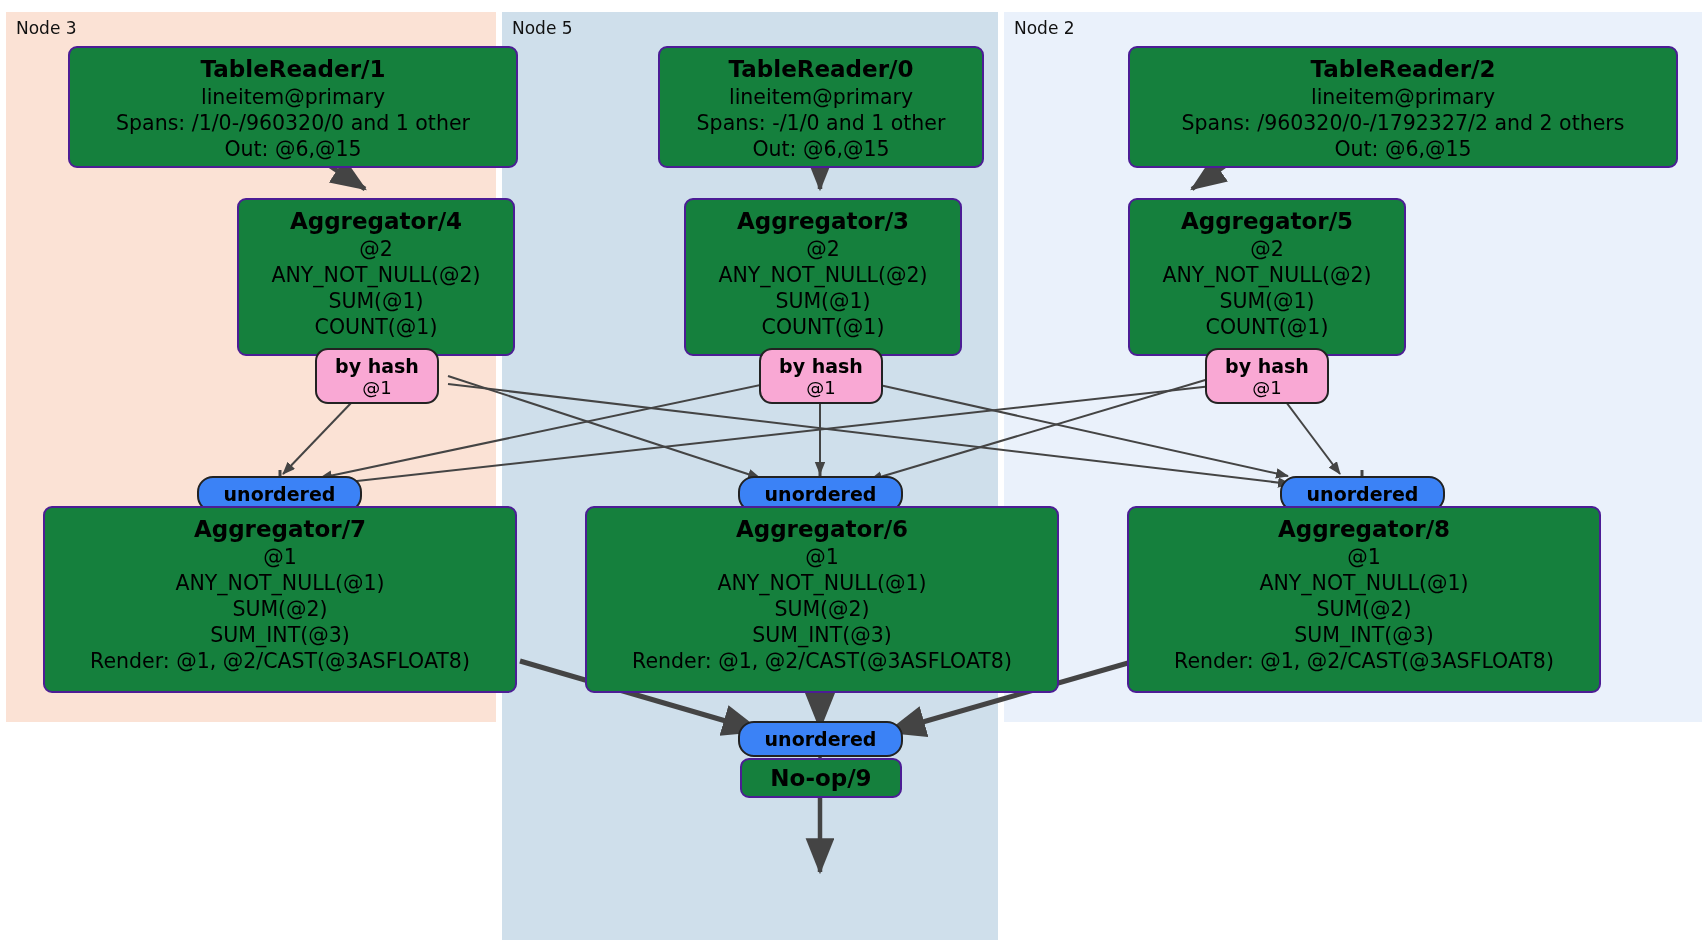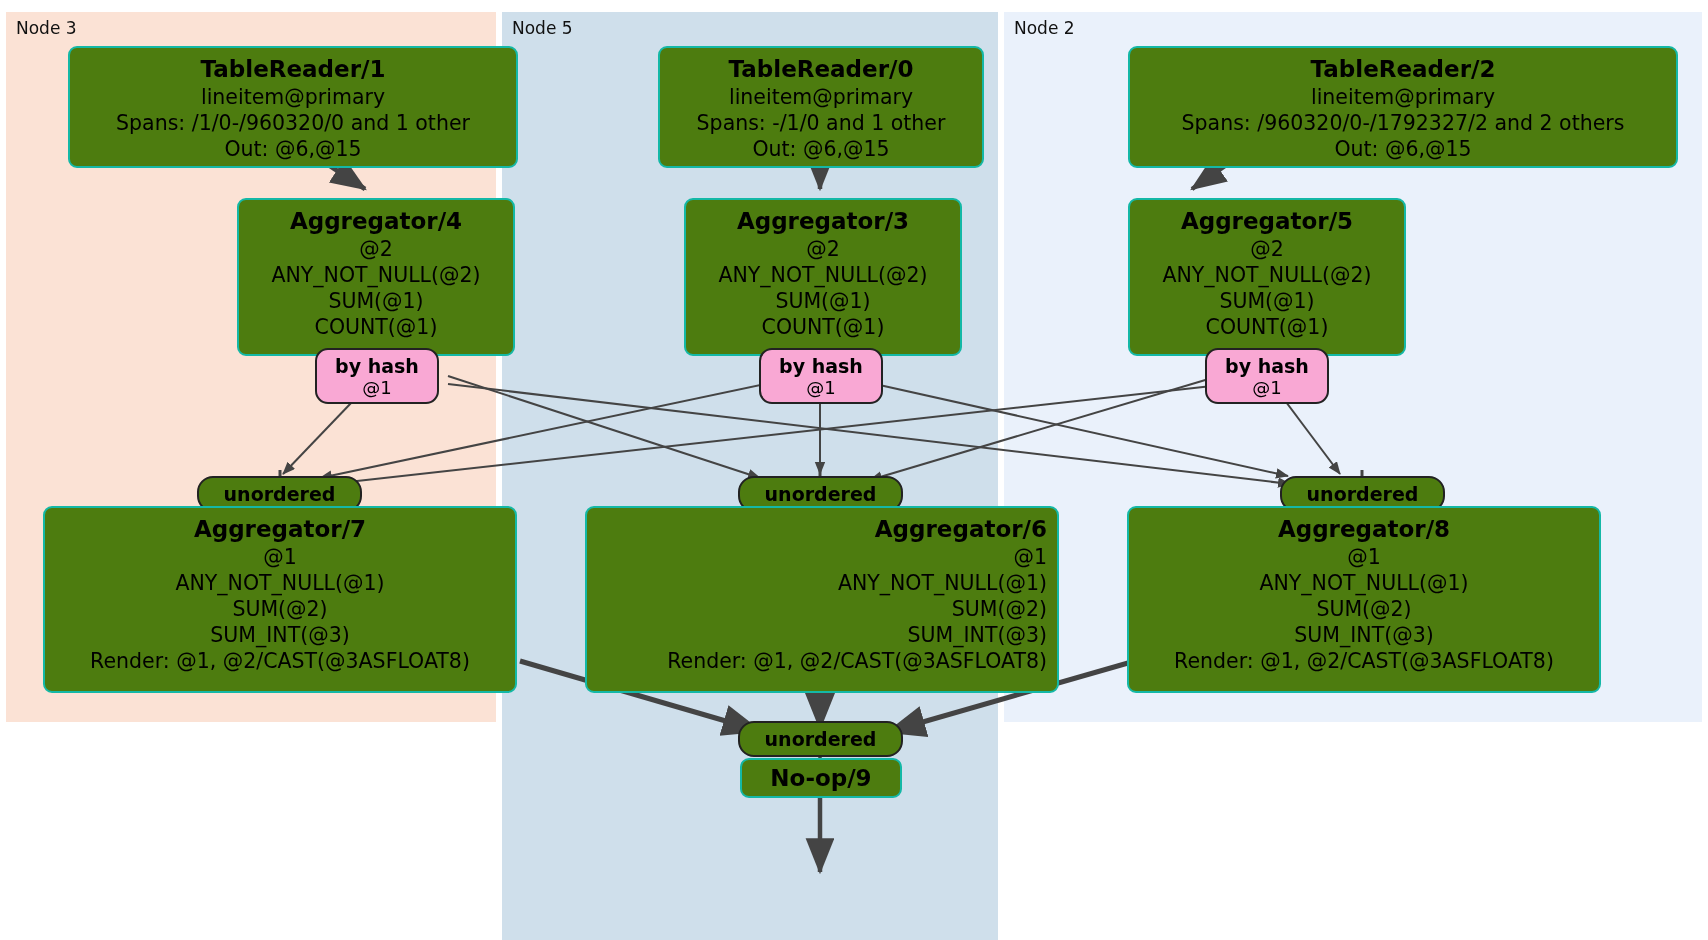--- a/index.html
+++ b/index.html
@@ -15,21 +15,21 @@
     position:absolute;left:10px;top:6px;
     font-size:17px;color:#111;white-space:nowrap;
   }
 
   
   #edges{position:absolute;left:0;top:0;width:1708px;height:940px;pointer-events:none;}
 
   
   .proc{
     position:absolute;box-sizing:border-box;
-    background:#4d7c0f;border:2px solid #14b8a6;border-radius:9px;
+    background:#15803d;border:2px solid #4c1d95;border-radius:9px;
     text-align:center;color:#000;
     padding:6px 10px 8px 10px;
     box-shadow:0 0 0 0 rgba(0,0,0,0);
   }
   .proc .title{
     font-weight:bold;font-size:23px;line-height:30px;letter-spacing:0px;
   }
   .proc .line{
     font-size:20.5px;line-height:26px;white-space:nowrap;
   }
@@ -40,21 +40,21 @@
     position:absolute;box-sizing:border-box;
     border:2px solid #222;text-align:center;color:#000;
     display:flex;flex-direction:column;align-items:center;justify-content:center;
   }
   .badge.hash{
     background:#f9a8d4;border-radius:13px;
   }
   .badge.hash .b1{font-weight:bold;font-size:19px;line-height:22px;}
   .badge.hash .b2{font-size:18px;line-height:21px;}
   .badge.unordered{
-    background:#4d7c0f;border-radius:16px;
+    background:#3b82f6;border-radius:16px;
   }
   .badge.unordered .b1{font-weight:bold;font-size:19px;line-height:21px;}
 </style>
 </head>
 <body>
 
 <div id="canvas">
 
   <div class="panel" style="left:6px;top:6px;width:490px;height:710px;background:#fbe2d5;">
     <span class="panel-label">Node 3</span>
@@ -181,21 +181,21 @@
 
   <div class="proc" style="left:43px;top:500px;width:474px;height:187px;">
     <div class="title">Aggregator/7</div>
     <div class="line">@1</div>
     <div class="line">ANY_NOT_NULL(@1)</div>
     <div class="line">SUM(@2)</div>
     <div class="line">SUM_INT(@3)</div>
     <div class="line">Render: @1, @2/CAST(@3ASFLOAT8)</div>
   </div>
 
-  <div class="proc" style="left:585px;top:500px;width:474px;height:187px;text-align:right;">
+  <div class="proc" style="left:585px;top:500px;width:474px;height:187px;">
     <div class="title">Aggregator/6</div>
     <div class="line">@1</div>
     <div class="line">ANY_NOT_NULL(@1)</div>
     <div class="line">SUM(@2)</div>
     <div class="line">SUM_INT(@3)</div>
     <div class="line">Render: @1, @2/CAST(@3ASFLOAT8)</div>
   </div>
 
   <div class="proc" style="left:1127px;top:500px;width:474px;height:187px;">
     <div class="title">Aggregator/8</div>

